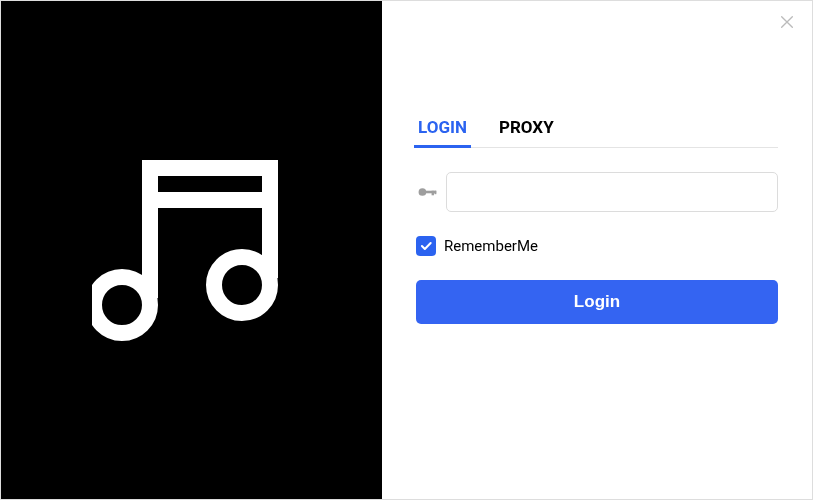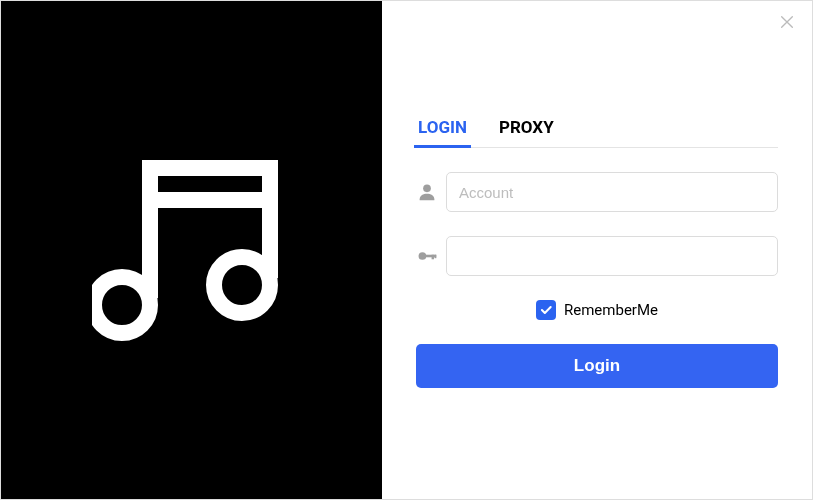--- a/index.html
+++ b/index.html
@@ -13,21 +13,21 @@
   .tabs { display: flex; margin-top: 110px; border-bottom: 1px solid #e4e4e4; }
   .tab { font-size: 17px; font-weight: 700; padding: 6px 2px 10px 2px; margin-right: 28px; cursor: pointer; color: #000; position: relative; }
   .tab.active { color: #2b63f0; }
   .tab.active::after { content: ""; position: absolute; left: -2px; right: -2px; bottom: -1px; height: 3px; background: #2b63f0; }
   .form { margin-top: 24px; }
   .field-row { display: flex; align-items: center; margin-bottom: 24px; }
   .field-icon { width: 30px; display: flex; align-items: center; justify-content: flex-start; color: #9e9e9e; }
   .field-icon svg { width: 22px; height: 22px; }
   .field-input { flex: 1; height: 40px; border: 1px solid #dcdcdc; border-radius: 5px; padding: 0 12px; font-size: 15px; color: #333; outline: none; }
   .field-input::placeholder { color: #bdbdbd; }
-  .checks { display: flex; justify-content: center; gap: 52px; margin-top: 6px; margin-bottom: 24px; }
+  .checks { display: flex; gap: 52px; margin-top: 6px; margin-bottom: 24px; }
   .check { display: flex; align-items: center; gap: 8px; cursor: pointer; }
   .checkbox { width: 20px; height: 20px; background: #2b63f0; border-radius: 4px; display: flex; align-items: center; justify-content: center; }
   .checkbox svg { width: 14px; height: 14px; }
   .check-label { font-size: 15px; color: #000; }
   .login-btn { width: 100%; height: 44px; background: #3464f2; color: #fff; border: none; border-radius: 5px; font-size: 17px; font-weight: 700; cursor: pointer; }
 </style>
 </head>
 <body>
 
 <div class="container">
@@ -56,29 +56,20 @@
       </span>
     </div>
 
     <div class="tabs">
       <div class="tab active">LOGIN</div>
       <div class="tab">PROXY</div>
     </div>
 
     <div class="form">
 
-      <div class="field-row">
-        <span class="field-icon">
-          <svg viewBox="0 0 24 24" fill="currentColor">
-              <circle cx="12" cy="8" r="4.2"></circle>
-              <path d="M4 20c0-4 4-6 8-6s8 2 8 6v1H4z"></path>
-            </svg>
-        </span>
-        <input type="text" class="field-input" placeholder="Account" style="">
-      </div>
 
       <div class="field-row">
         <span class="field-icon">
           <svg viewBox="0 0 24 24" fill="currentColor">
             <circle cx="7" cy="12" r="4.2"></circle>
             <rect x="10" y="10.6" width="12" height="2.8"></rect>
             <rect x="17" y="10.6" width="2.6" height="5"></rect>
             <rect x="20.2" y="10.6" width="2" height="3.8"></rect>
           </svg>
         </span>

